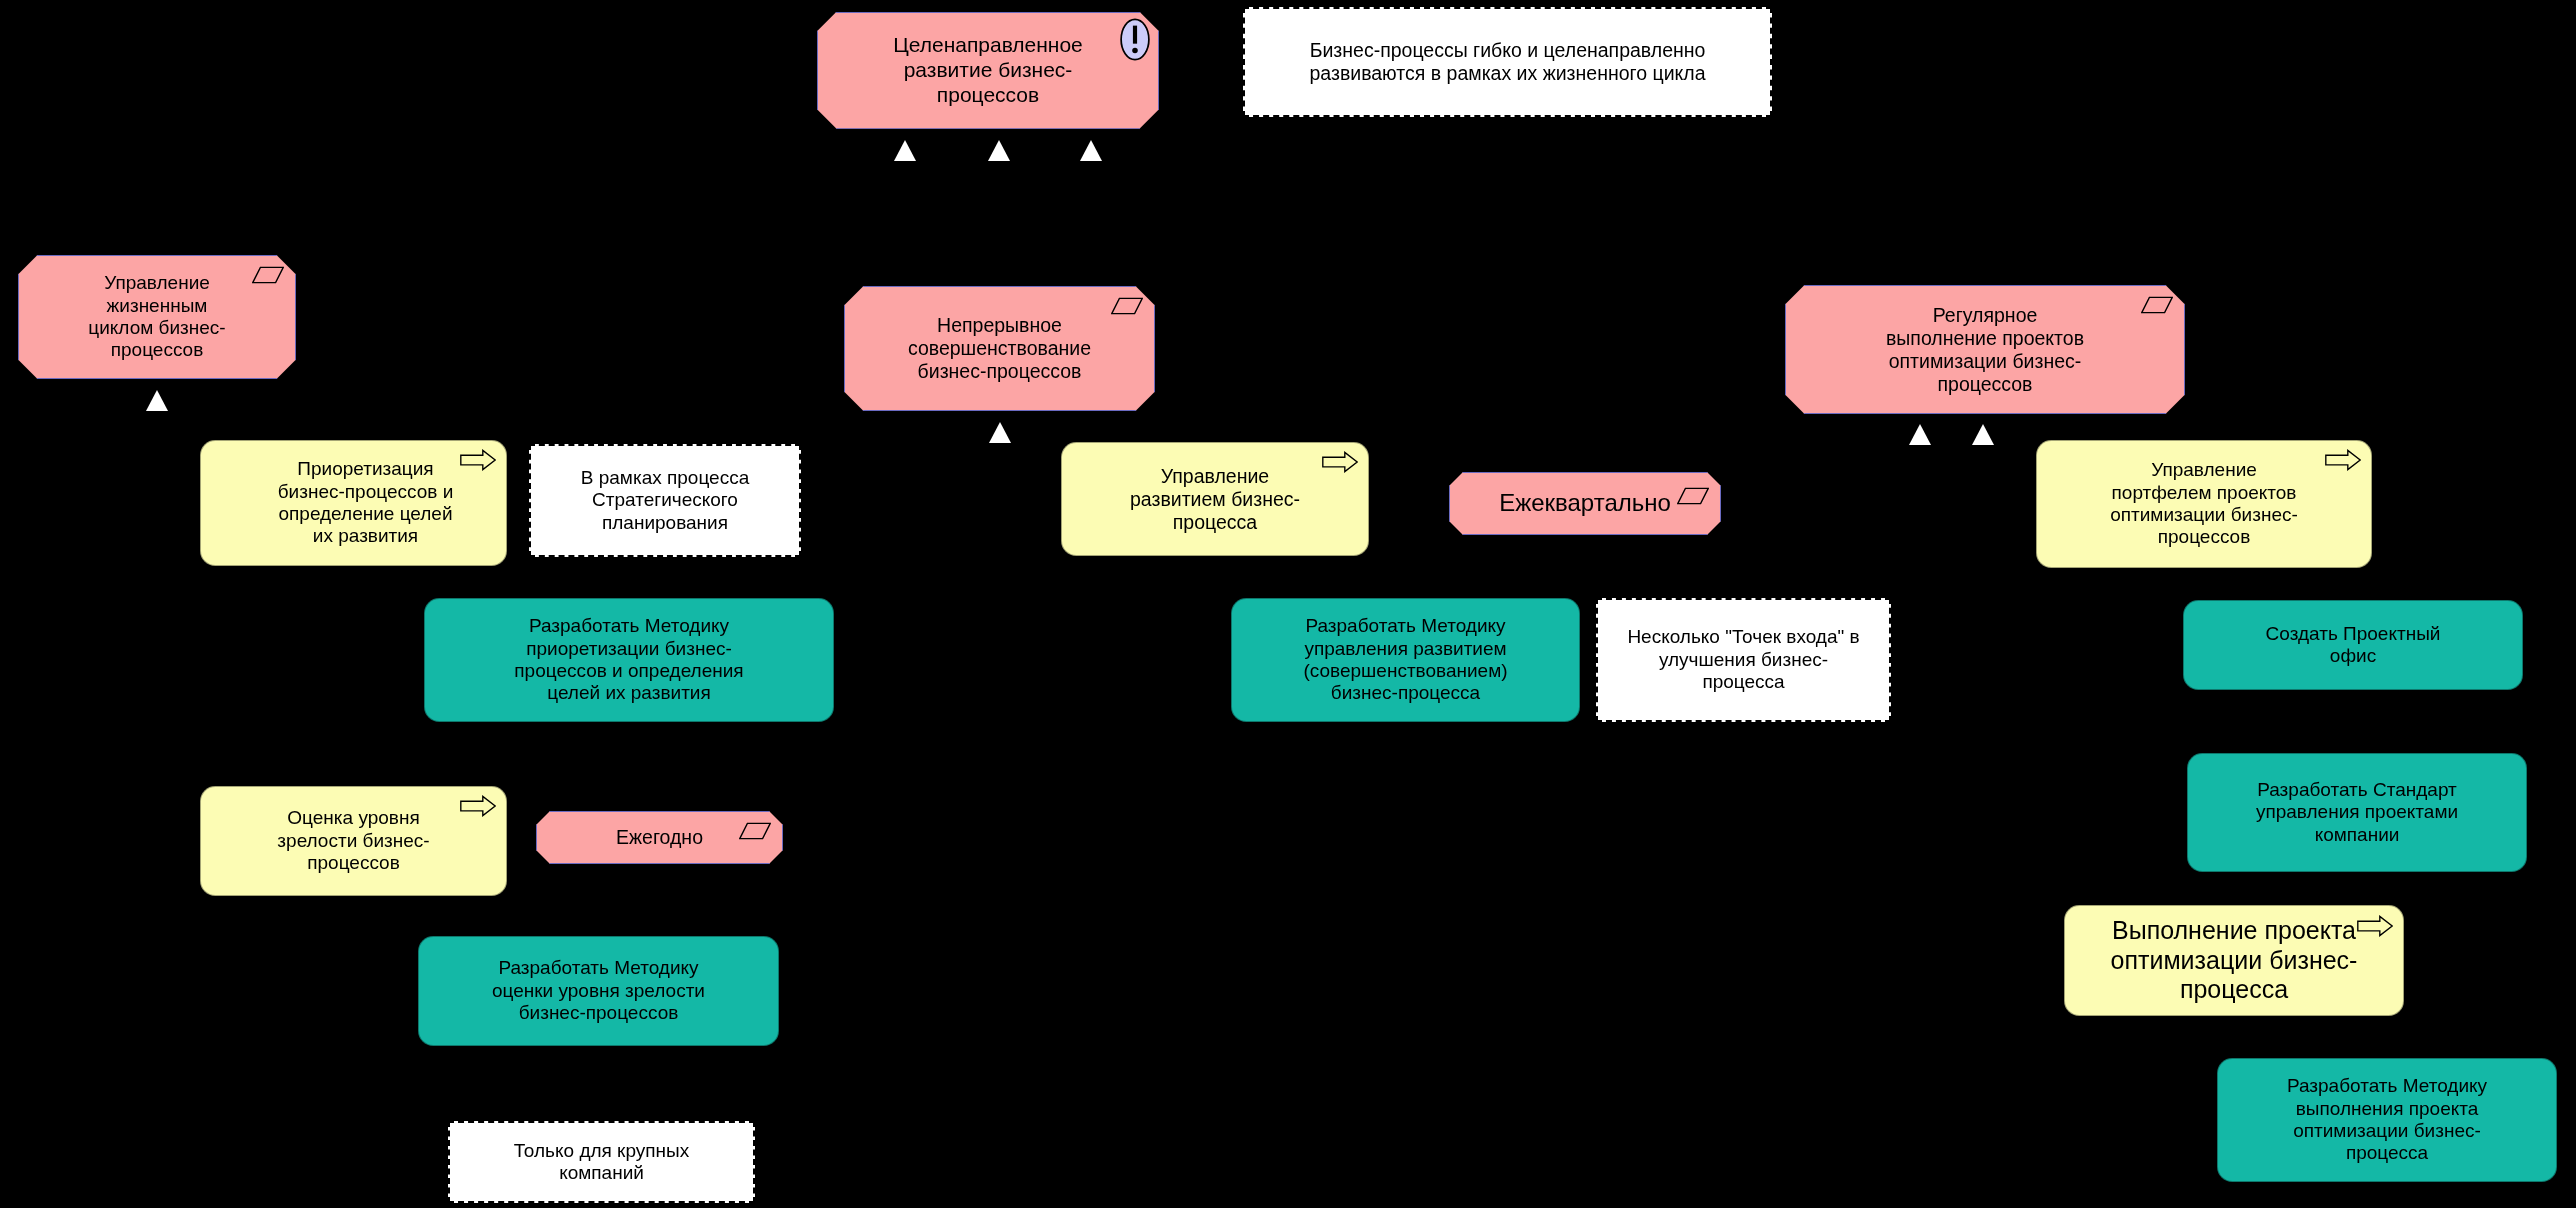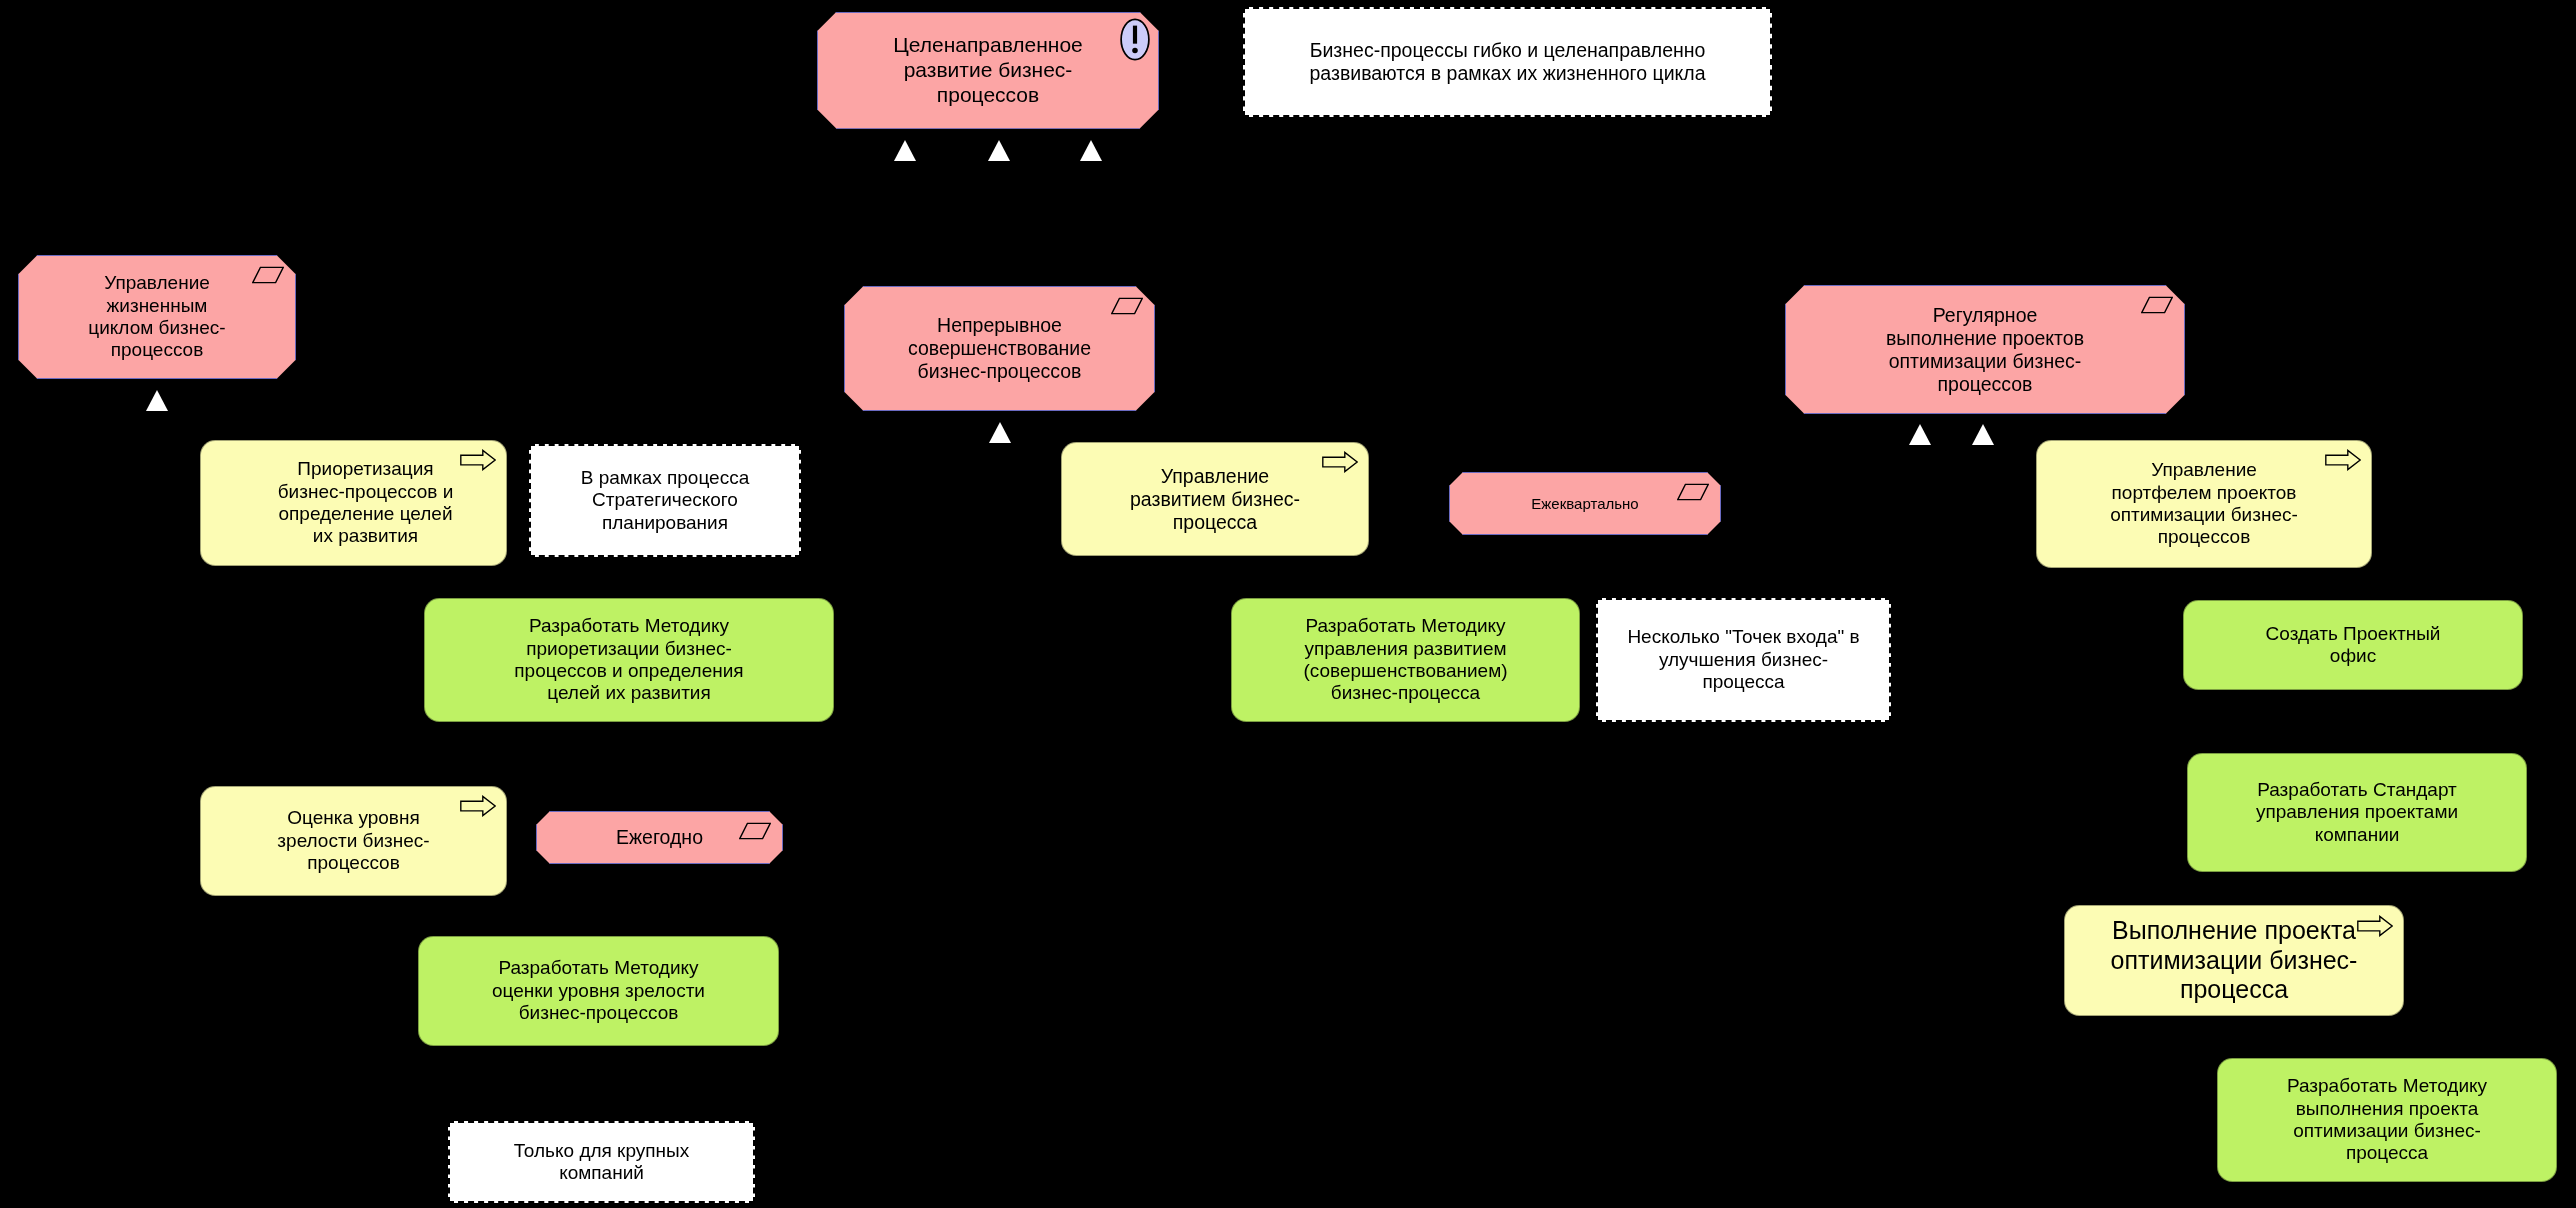--- a/index.html
+++ b/index.html
@@ -51,21 +51,21 @@
       calc(100% - 14px) 100%, 14px 100%,
       0 calc(100% - 14px), 0 14px);
   }
 
   
   .rounded {
     border-radius: 15.3px;
     border: 0.7px solid rgba(0,0,0,0.35);
   }
   .yellow { background: #fcfcb4; }
-  .pink   { background: #bef264; }
+  .pink   { background: #14b8a6; }
 
   
   .note {
     background: #ffffff;
     border: 2.1px dashed #000000;
   }
 
   
   .corner-icon {
     position: absolute;
@@ -188,21 +188,21 @@
 компаний</span>
     </div>
     <div class="node rounded yellow" style="left: 1061px; top: 442px; width: 308px; height: 114px; font-size: 19.5px;">
       <span class="label">Управление
 развитием бизнес-
 процесса</span>
       <span class="corner-icon icon-arrow"><svg viewBox="0 0 52 32" width="36" height="22">
           <polygon points="1,9 33,9 33,2 51,16 33,30 33,23 1,23" fill="none" stroke="#000" stroke-width="2"></polygon>
         </svg></span>
     </div>
-    <div class="node octagon small" style="left: 1449px; top: 472px; width: 272px; height: 63px; font-size: 15px;">
+    <div class="node octagon small" style="left: 1449px; top: 472px; width: 272px; height: 63px; font-size: 24px;">
       <span class="label">Ежеквартально</span>
       <span class="corner-icon icon-parallelogram"><svg viewBox="0 0 46 26" width="32" height="18">
           <polygon points="12,2 45,2 34,24 1,24" fill="none" stroke="#000" stroke-width="2"></polygon>
         </svg></span>
     </div>
     <div class="node rounded pink" style="left: 1231px; top: 598px; width: 349px; height: 124px; font-size: 19px;">
       <span class="label">Разработать Методику
 управления развитием
 (совершенствованием)
 бизнес-процесса</span>

